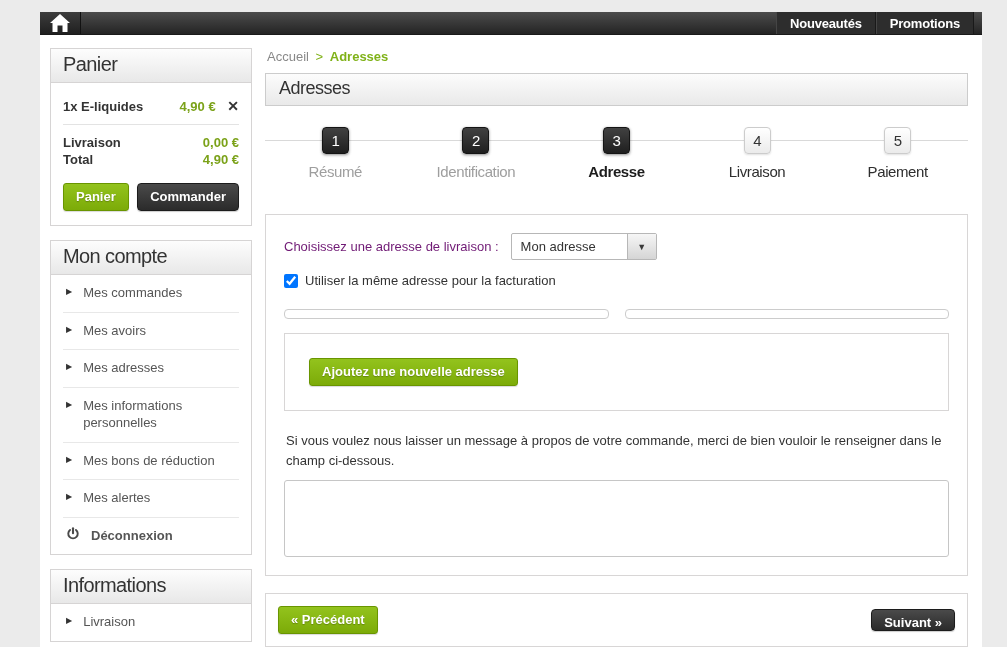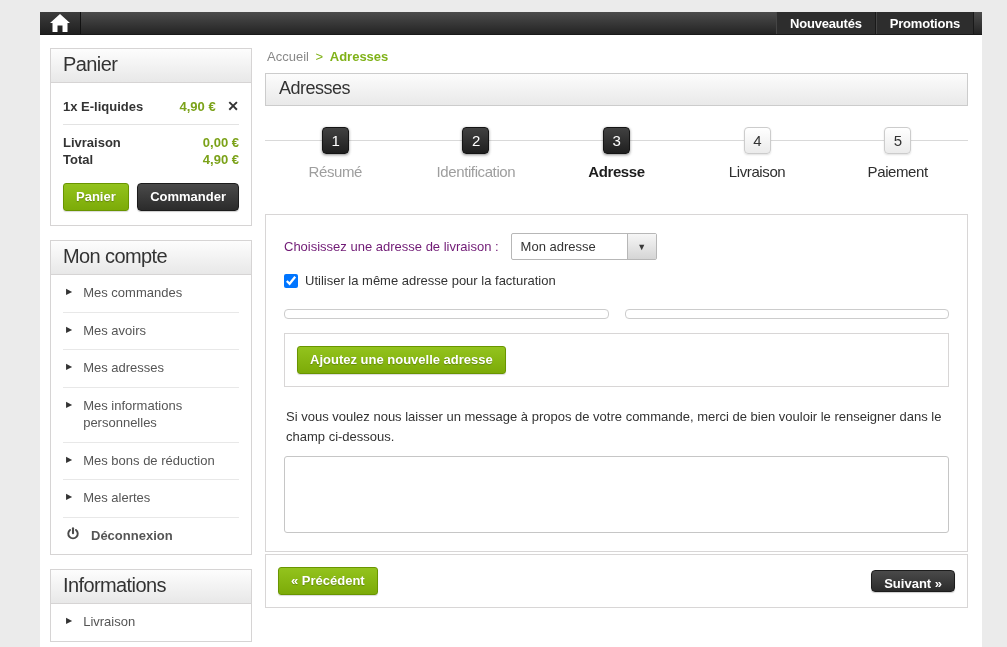--- a/index.html
+++ b/index.html
@@ -134,31 +134,31 @@
     border-left:1px solid #b7b7b7; display:flex; align-items:center; justify-content:center;
   }
   .arrow-glyph { font-size:9px; color:#3a3a3a; }
 
   .checkbox-row { margin-top:13px; display:flex; align-items:center; gap:7px; color:#333; }
   .checkbox-row input { margin:0; width:14px; height:14px; }
 
   .addr-boxes { display:flex; gap:16px; margin-top:21px; }
   .addr-box { flex:1; height:10px; border:1px solid #cccccc; border-radius:4px; background:#fff; }
 
-  .add-box { border:1px solid #d8d6d6; margin-top:14px; padding:12px; }
+  .add-box { border:1px solid #d8d6d6; margin-top:14px; padding:24px; }
 
   .hint { margin:20px 2px 0; color:#333; line-height:1.55; }
   .order-message {
     display:block; width:100%; height:77px; margin-top:9px;
     border:1px solid #c6c6c6; border-radius:3px; resize:none;
     font-family:"Liberation Sans", sans-serif; font-size:13px; padding:6px;
   }
 
   .footer-bar {
-    border:1px solid #d8d6d6; margin-top:2px; padding:12px;
+    border:1px solid #d8d6d6; margin-top:17px; padding:12px;
     display:flex; justify-content:space-between; align-items:center; background:#fff;
   }
 </style>
 </head>
 <body>
 
 <div class="container">
 
   <div class="navbar">
     <div class="home-btn">

